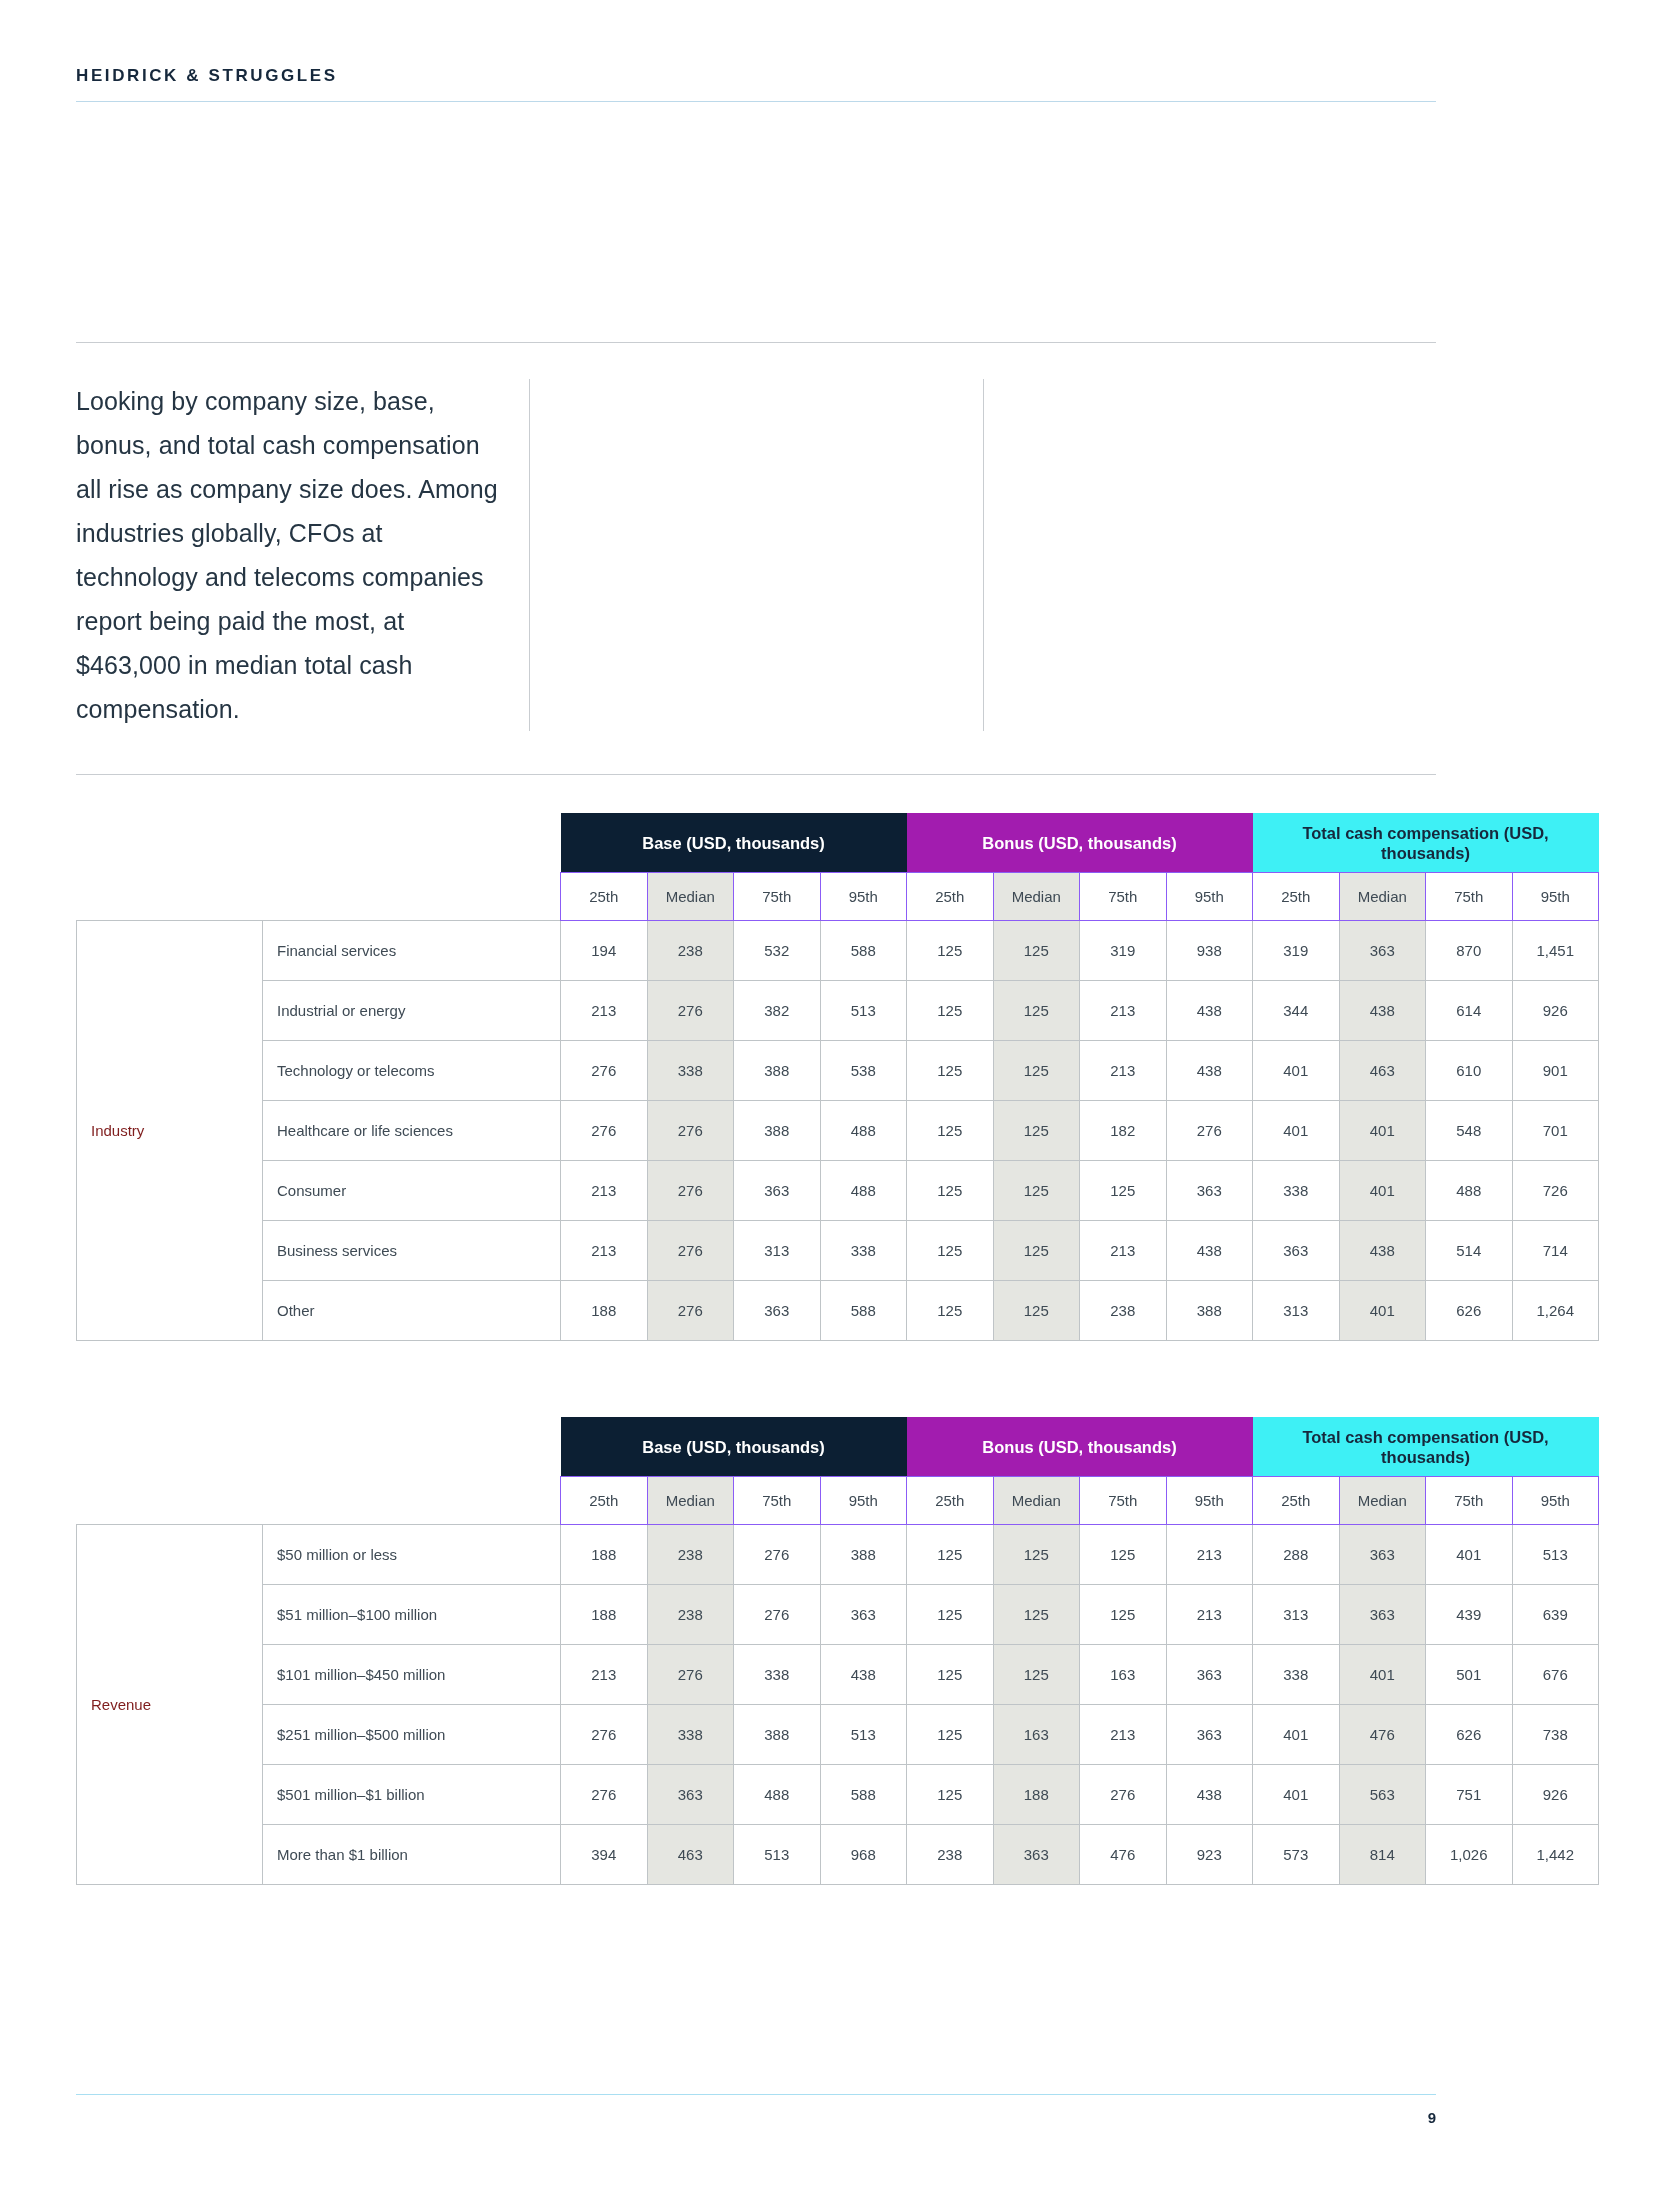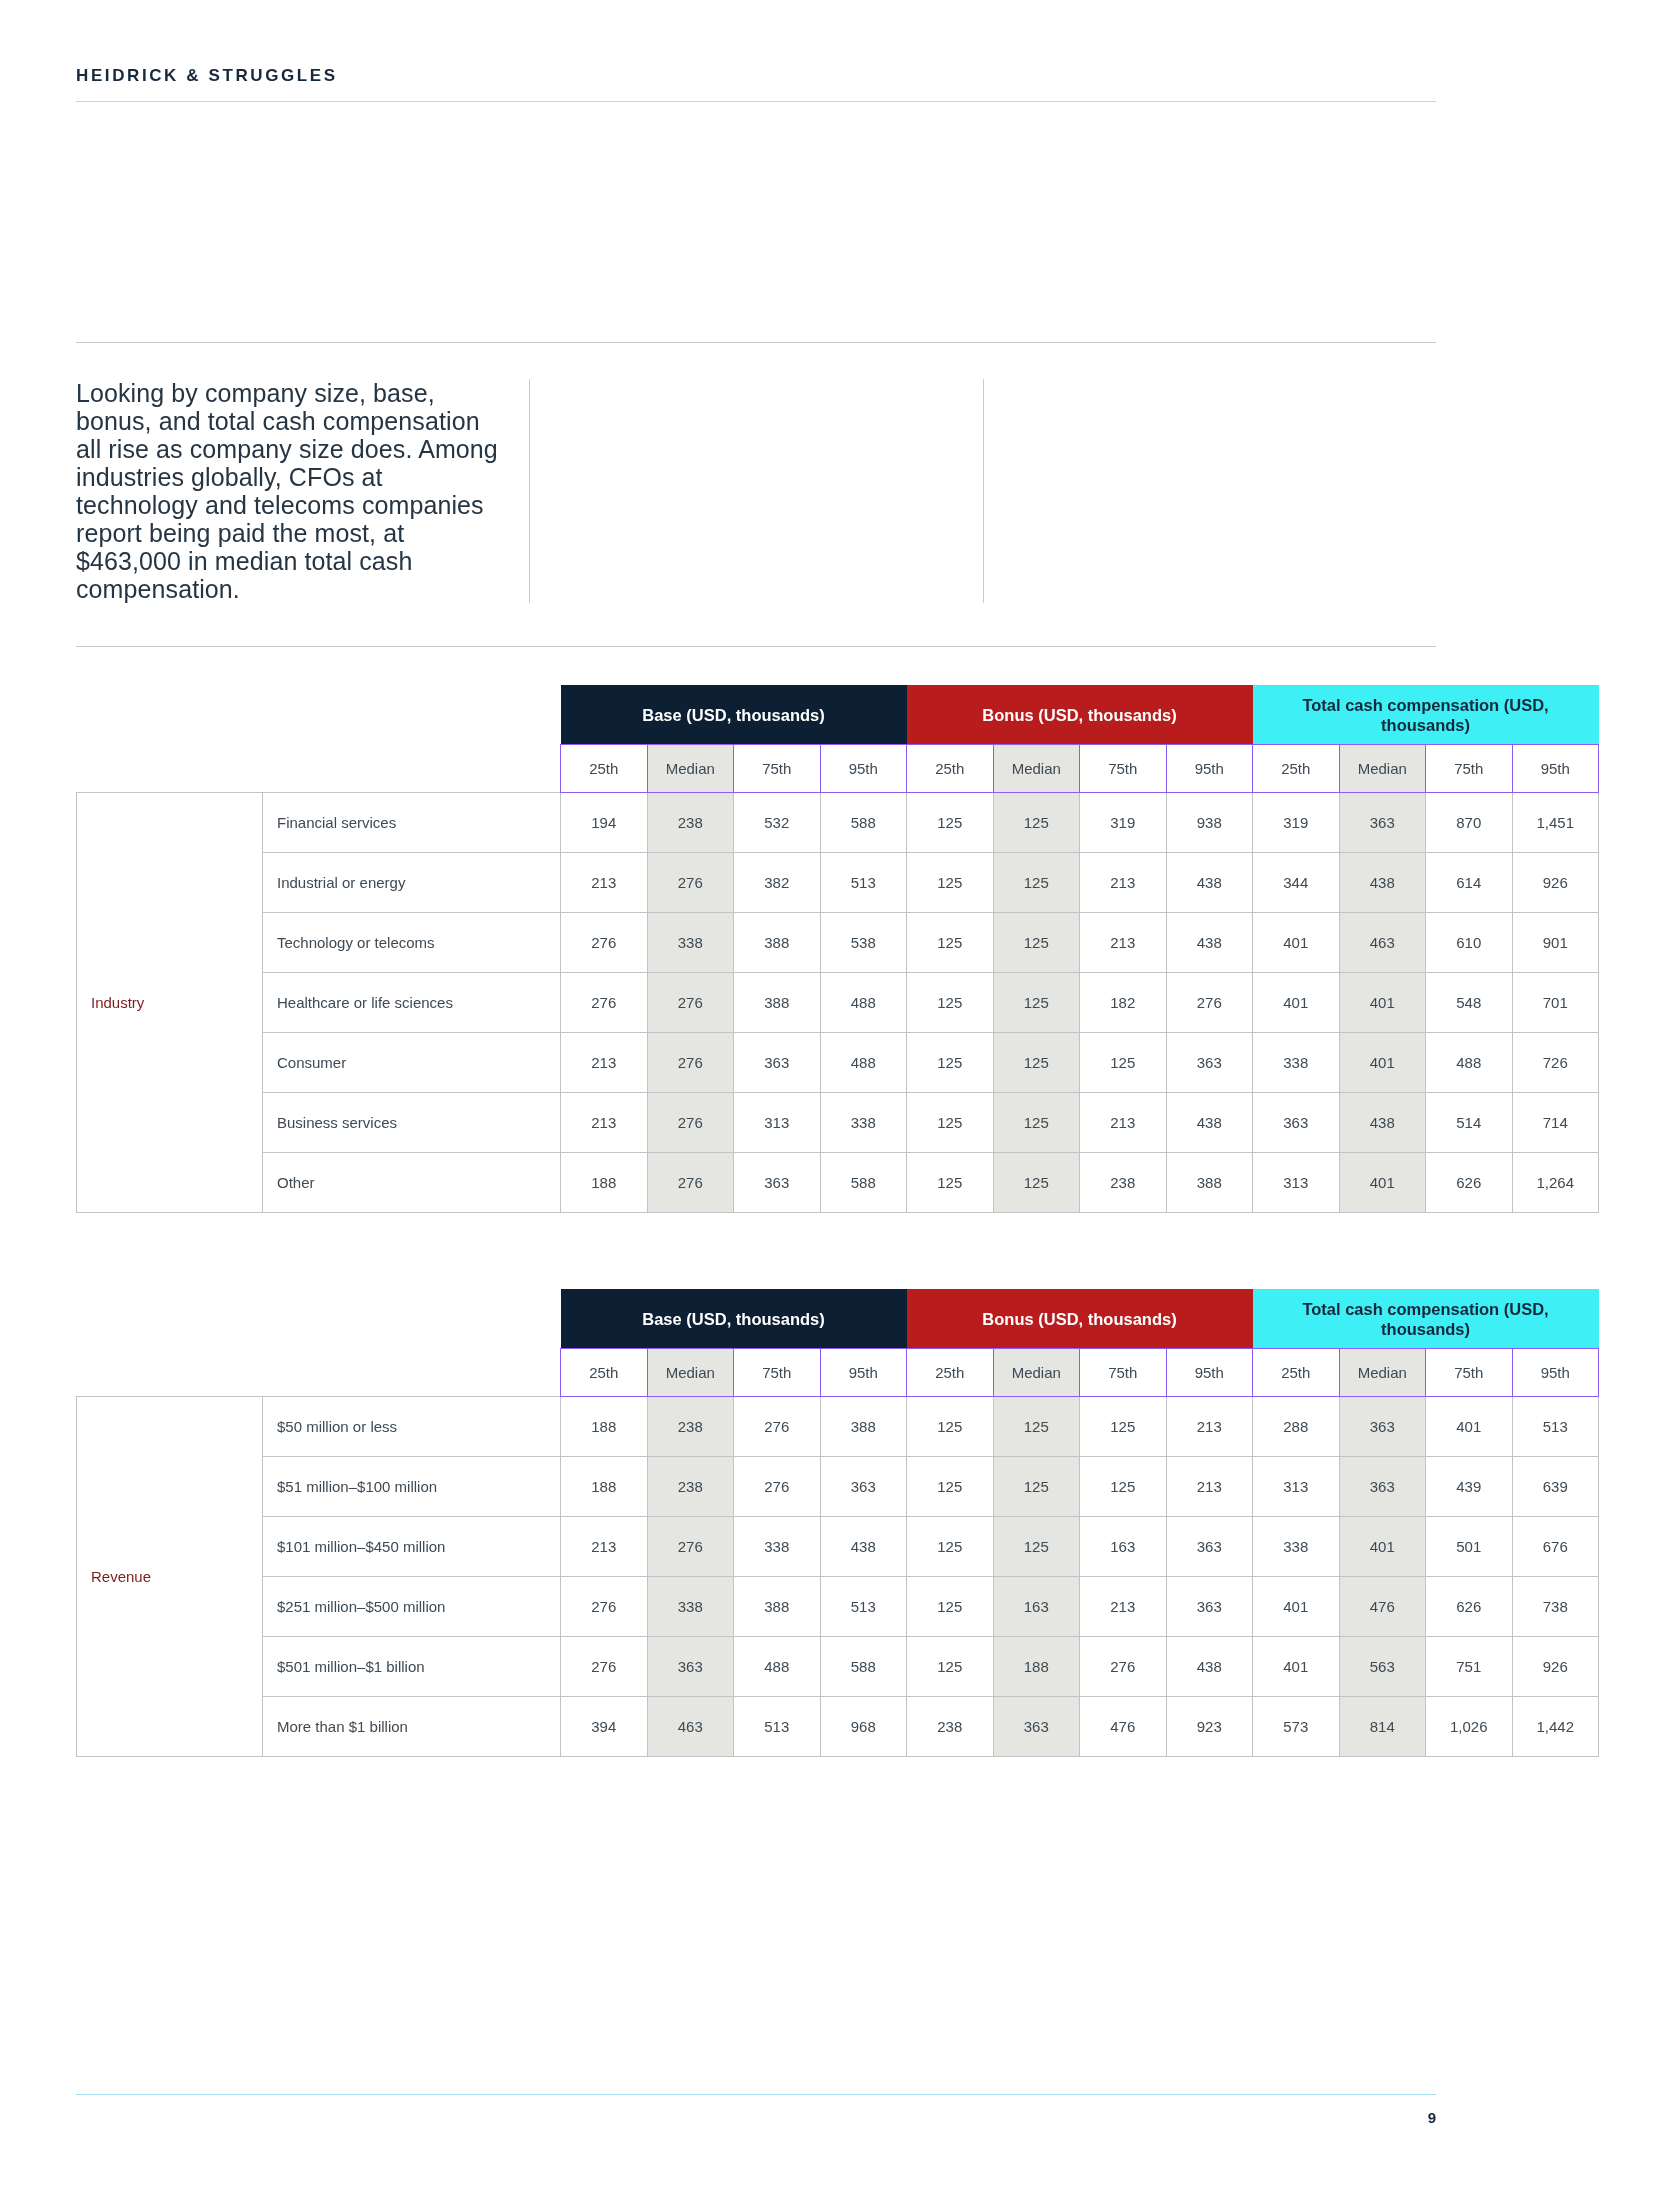--- a/index.html
+++ b/index.html
@@ -64,21 +64,21 @@
   .quote-col {
     box-sizing: border-box;
     flex: 0 0 33.33%;
   }
   .quote-col.mid,
   .quote-col.right {
     border-left: 1px solid #c9cdd1;
   }
   .quote-text {
     font-size: 25px;
-    line-height: 28px;
+    line-height: 44px;
     font-weight: 300;
     color: #253543;
     letter-spacing: 0.1px;
     max-width: 470px;
     padding-right: 26px;
   }
 
   
   .section-title {
     margin-top: 105px;
@@ -112,21 +112,21 @@
     padding: 0 6px;
     text-align: center;
     vertical-align: middle;
     font-size: 16.5px;
     font-weight: bold;
     line-height: 20px;
     border: none;
   }
   th.spacer-head { background: #ffffff; }
   th.grp-base  { background: #0c1f33; color: #ffffff; }
-  th.grp-bonus { background: #b91c1c; color: #ffffff; }
+  th.grp-bonus { background: #a21caf; color: #ffffff; }
   th.grp-total { background: #3ef0f5; color: #16283c; }
 
   
   tr.pct-head th {
     height: 47px;
     font-size: 15px;
     font-weight: normal;
     color: #3e4a54;
     text-align: center;
     vertical-align: middle;

